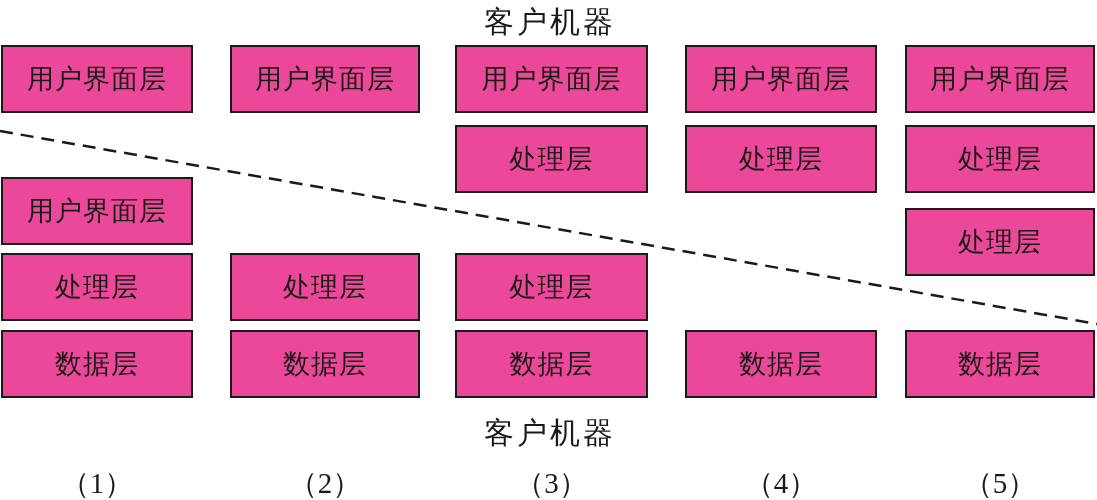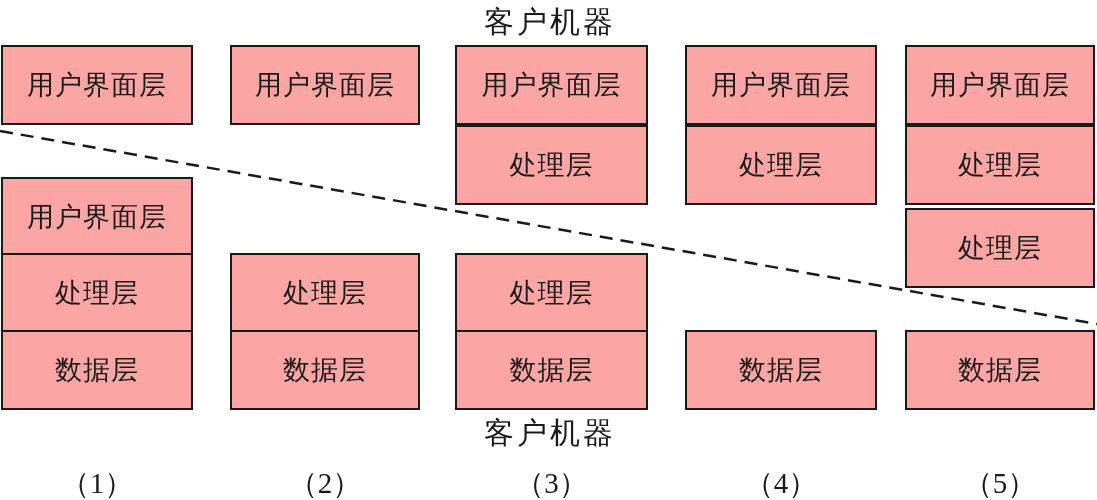--- a/index.html
+++ b/index.html
@@ -28,23 +28,23 @@
   .title.bottom { top: 413px; left: 400px; width: 300px; }
   .divider {
     position: absolute;
     top: 0; left: 0;
     width: 1097px;
     height: 500px;
     pointer-events: none;
   }
   .tier-box {
     position: absolute;
-    height: 80px;
+    height: 68px;
     border: 2px solid #1a1a1a;
-    background: #fca5a5;
+    background: #ec4899;
     box-sizing: border-box;
     display: flex;
     align-items: center;
     justify-content: center;
     font-size: 27px;
     letter-spacing: 1px;
     white-space: nowrap;
   }
   .col-number {
     position: absolute;

